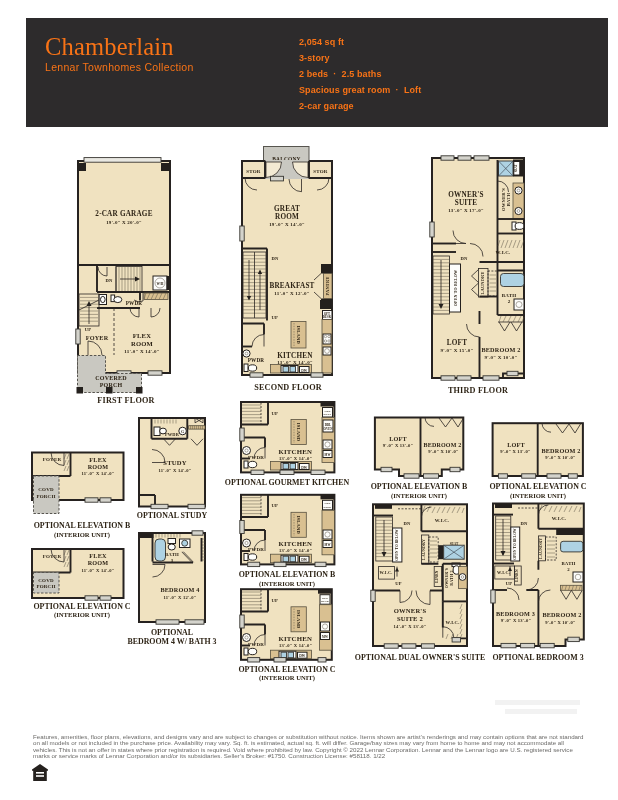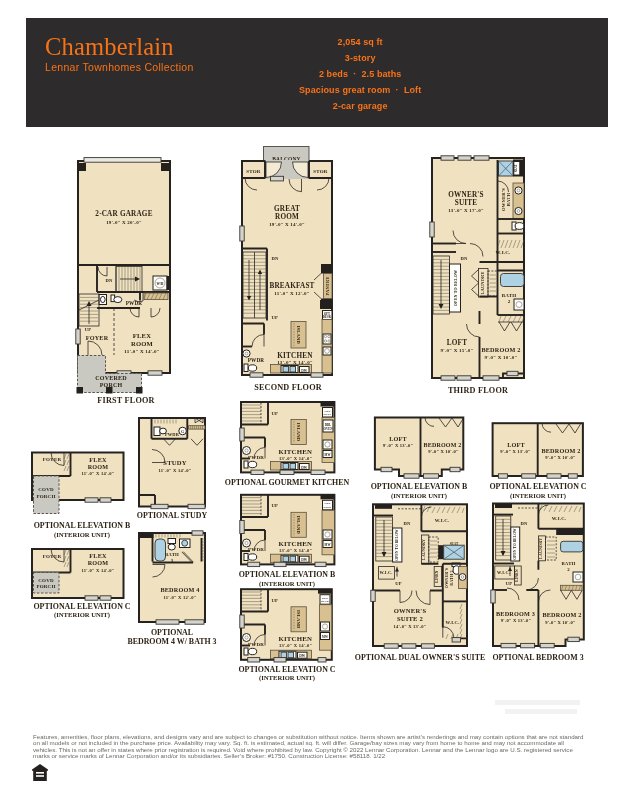--- a/index.html
+++ b/index.html
@@ -1,19 +1,19 @@
 <!DOCTYPE html>
 <html><head><meta charset="utf-8">
 <style>
 html,body{margin:0;padding:0;background:#fff;}
 .page{position:relative;width:618px;height:800px;background:#fff;overflow:hidden;font-family:"Liberation Sans",sans-serif;}
 .hdr{position:absolute;left:18px;top:18px;width:582px;height:109px;background:#2d2b2c;color:#f97316;margin-left:8px;}
 .hname{position:absolute;left:19px;top:15px;font-family:"Liberation Serif",serif;font-size:24.5px;font-weight:400;letter-spacing:0.2px;}
 .hsub{position:absolute;left:19px;top:42.5px;font-size:10.5px;letter-spacing:0.3px;}
-.hspec{position:absolute;left:273px;top:15.5px;font-size:9px;font-weight:bold;letter-spacing:0.1px;line-height:16px;text-align:center;}
+.hspec{position:absolute;left:273px;top:15.5px;font-size:9px;font-weight:bold;letter-spacing:0.1px;line-height:16px;}
 .ftr{position:absolute;left:33px;top:733.5px;width:580px;color:#6b6a68;font-size:6.2px;line-height:6.55px;letter-spacing:0px;white-space:nowrap;}
 svg{position:absolute;left:0;top:0;}
 </style></head>
 <body>
 <div class="page">
 
 <div class="hdr">
 
 <div class="hname">Chamberlain</div>
 

